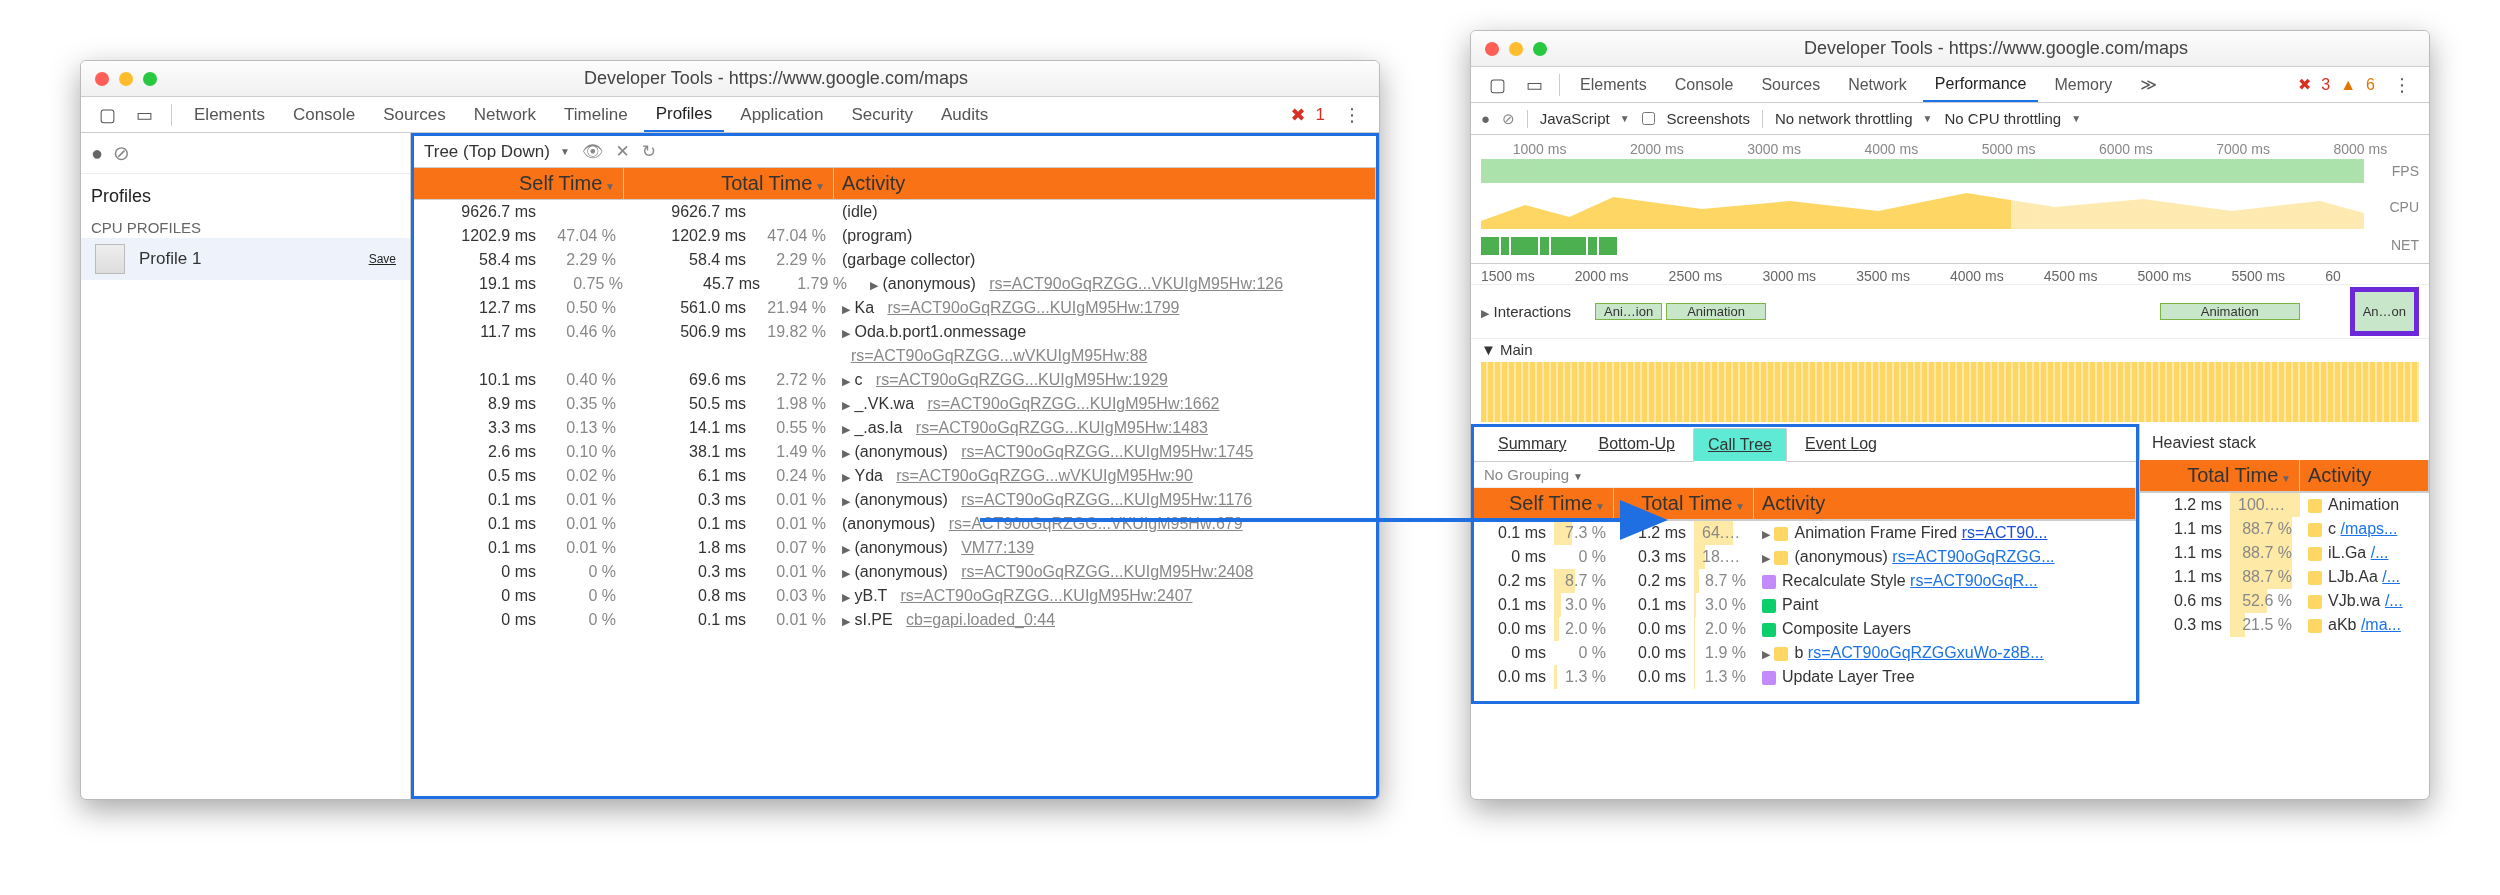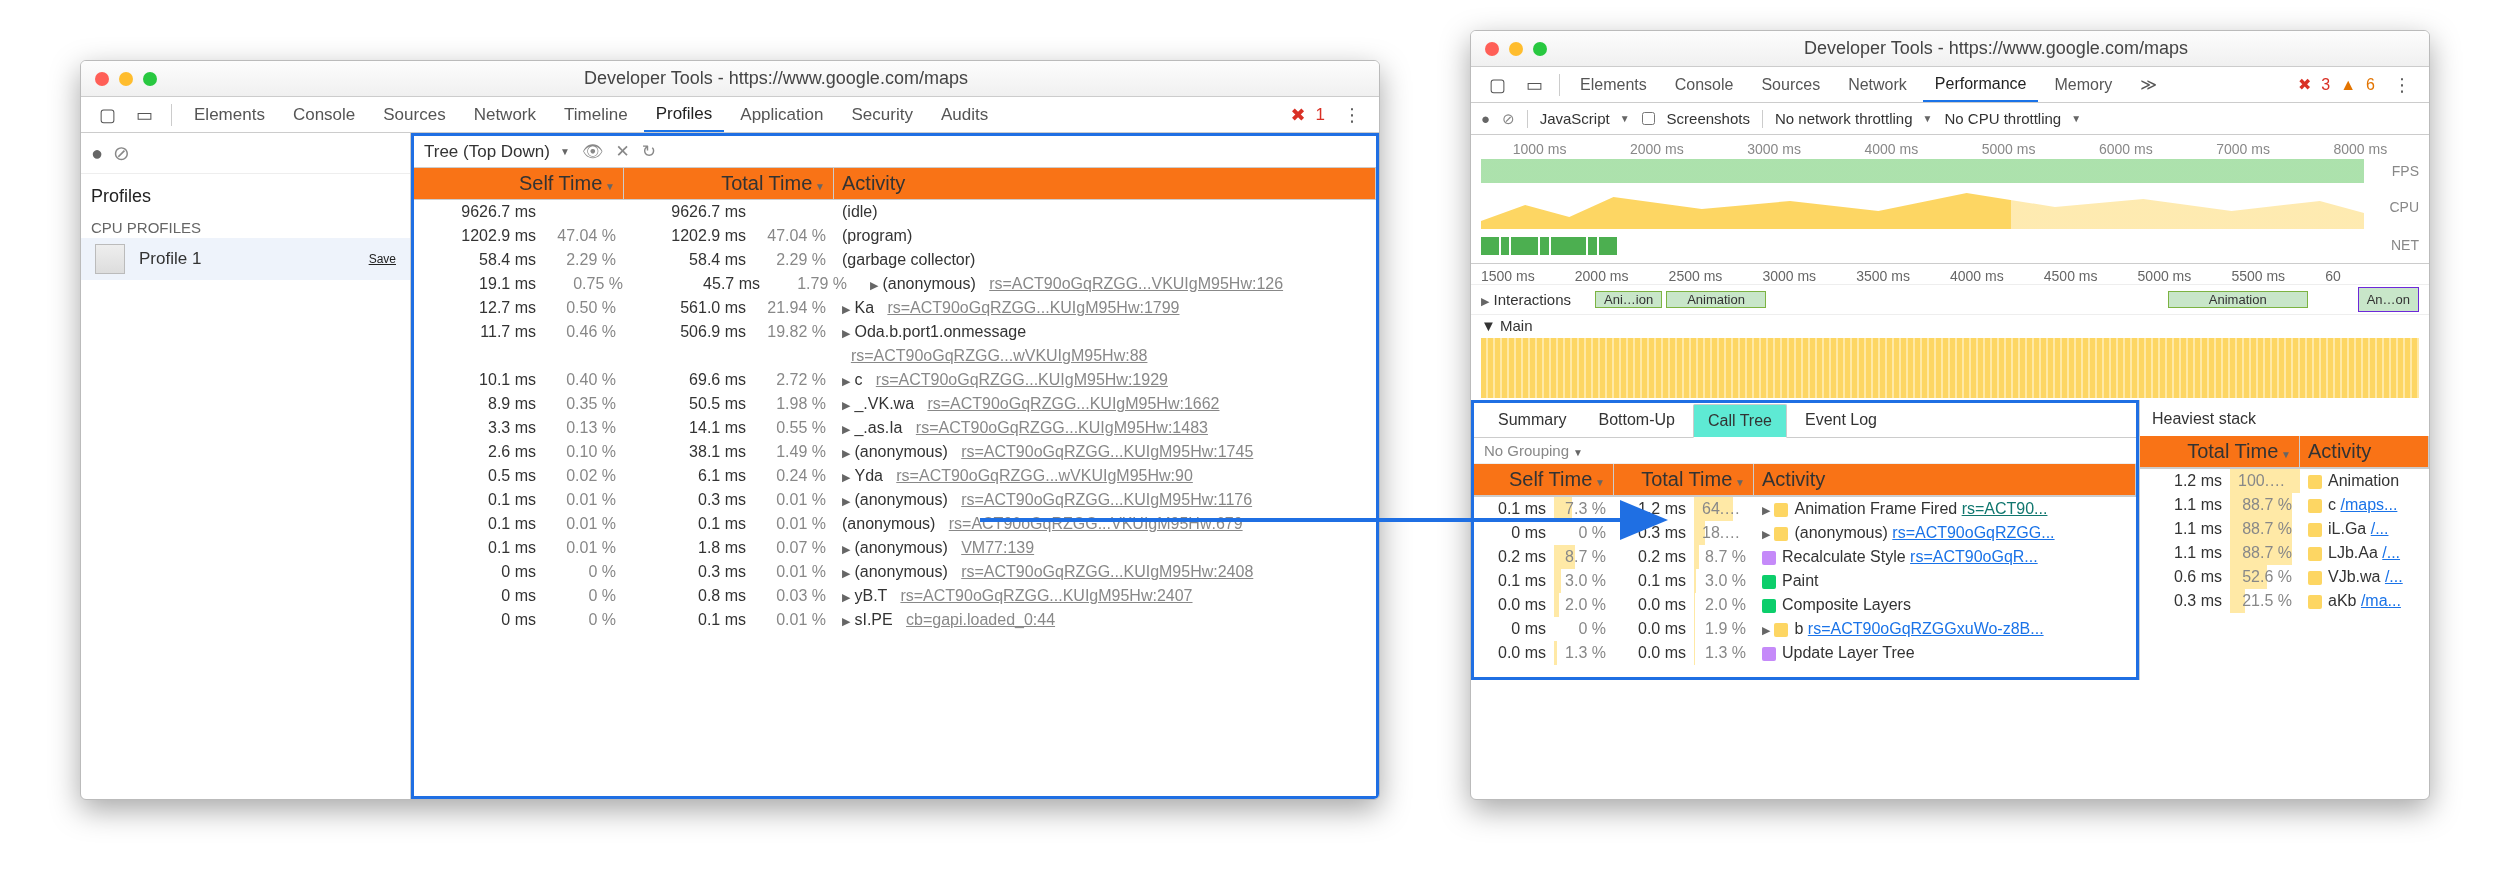--- a/index.html
+++ b/index.html
@@ -40,21 +40,21 @@
     font-size: 17px;
     color:#555;
     gap: 4px;
   }
   .toolbar .tabitem { padding: 0 12px; height:100%; display:flex; align-items:center; cursor:pointer; }
   .toolbar .tabitem.active { color:#222; border-bottom:2px solid #1a73e8; font-weight:500; }
   .ico-btn { padding:0 8px; color:#555; font-size:18px; }
   .rh { margin-left:auto; display:flex; align-items:center; gap:10px; }
   .sel-border { border:3px solid #1f6fe3; }
   .perf-tabs { display:flex; align-items:center; height:35px; border-bottom:1px solid #ccc; padding:0 10px; font-size:16px; gap:4px; }
-  .perf-tabs .t { padding:0 14px; height:100%; display:flex; align-items:center; }
+  .perf-tabs .t { padding:0 14px; height:100%; display:flex; align-items:center;text-decoration:underline; }
   .perf-tabs .t.act { background:#5eead4; border:1px solid #ccc; border-bottom:1px solid #fff; margin-bottom:-1px; border-radius:2px 2px 0 0; }
   .th-row, .tr { display:grid; }
   .cell { padding:3px 8px; font-size:16px; white-space:nowrap; overflow:hidden; text-overflow:ellipsis; }
   .right { text-align:right; }
   .muted { color:#888; }
   .link { color:#888; text-decoration:underline; }
   .th { background:#f97316; border-bottom:1px solid #ccc; border-right:1px solid #ccc; font-size:20px; padding:4px 8px; }
   .th.right:after { content:" ▼"; font-size:10px; color:#666; }
   .section-label { font-size:18px; padding:12px 10px 8px; color:#222; }
   .sidebar { width:330px; border-right:1px solid #ccc; }
@@ -367,21 +367,21 @@
       <span>5500 ms</span>
       <span>60</span>
     </div>
   <div style="position:relative;">
     <div class="track-row">
       <span class="disclosure name">Interactions</span>
       <span style="margin-left:4px;border:1px solid #7cb342;background:#c8e6c9;padding:0 8px;font-size:13px;">Ani…ion</span>
       <span style="margin-left:4px;border:1px solid #7cb342;background:#c8e6c9;padding:0 20px;font-size:13px;">Animation</span>
       <span style="flex:1"></span>
       <span style="border:1px solid #7cb342;background:#c8e6c9;padding:0 40px;font-size:13px;">Animation</span>
-      <span style="margin-left:50px;border:1px solid #6d28d9;background:#c8e6c9;padding:4px 8px;font-size:13px;">An…on</span>
+      <span style="margin-left:50px;border:5px solid #6d28d9;background:#c8e6c9;padding:12px 8px;font-size:13px;">An…on</span>
     </div>
     <div class="track-row">
       <span class="name">▼ <span>Main</span></span>
     </div>
     <div class="flame">
       <div class="bar" style="left:0;width:100%;"></div>
     </div>
   </div>
   <div style="display:flex; height:280px;">
     <div style="flex:1; display:flex; flex-direction:column;" class="sel-border">
@@ -396,21 +396,21 @@
         <div class="th right" style="grid-column:1/3;">Self Time</div>
         <div class="th right" style="grid-column:3/5;">Total Time</div>
         <div class="th">Activity</div>
       </div>
       <div id="ct-rows">
           <div class="grid-row">
             <div class="cell right">0.1 ms</div>
             <div class="cell right muted" style="background:linear-gradient(90deg,#ffe9a6 29.2%,transparent 0);">7.3 %</div>
             <div class="cell right">1.2 ms</div>
             <div class="cell right muted" style="background:linear-gradient(90deg,#ffe9a6 64.7%,transparent 0);">64.7 %</div>
-            <div class="cell"><span class="disclosure"></span><span class="pill y"></span>Animation Frame Fired <a class="link" style="color:#0f766e;">rs=ACT90...</a></div>
+            <div class="cell"><span class="disclosure"></span><span class="pill y"></span>Animation Frame Fired <a class="link" style="color:#1d4ed8;">rs=ACT90...</a></div>
           </div>
           <div class="grid-row">
             <div class="cell right">0 ms</div>
             <div class="cell right muted" style="background:linear-gradient(90deg,#ffe9a6 0%,transparent 0);">0 %</div>
             <div class="cell right">0.3 ms</div>
             <div class="cell right muted" style="background:linear-gradient(90deg,#ffe9a6 18.4%,transparent 0);">18.4 %</div>
             <div class="cell"><span class="disclosure"></span><span class="pill y"></span>(anonymous) <a class="link" style="color:#1a73e8;">rs=ACT90oGqRZGG...</a></div>
           </div>
           <div class="grid-row">
             <div class="cell right">0.2 ms</div>

